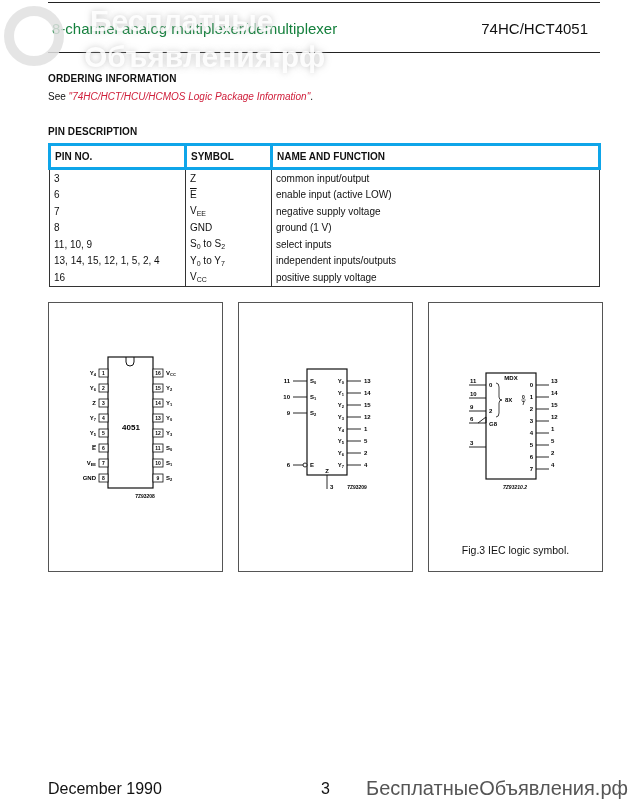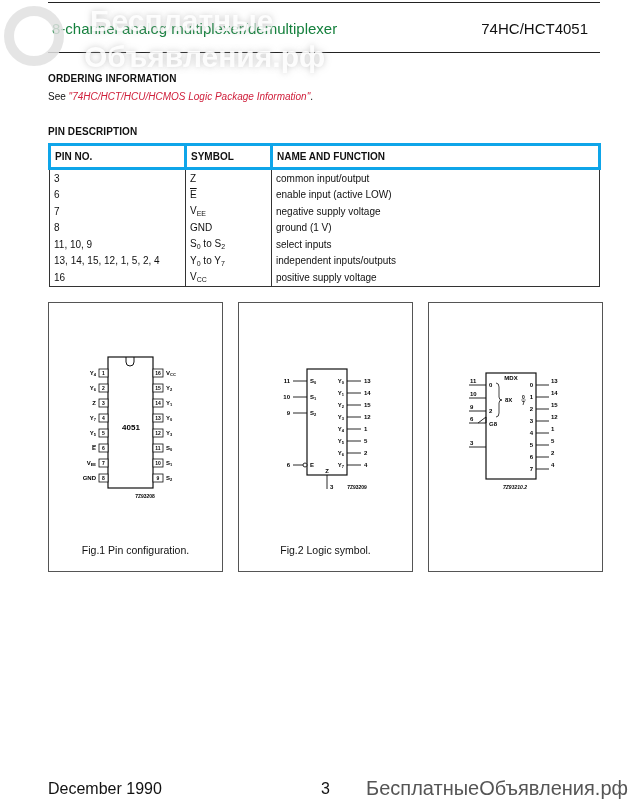--- a/index.html
+++ b/index.html
@@ -146,21 +146,20 @@
         <text x="109" y="147" text-anchor="middle" font-size="5">11</text>
         <text x="117" y="147">S<tspan font-size="4" dy="1">0</tspan></text>
       <rect x="104" y="156" width="10" height="8" fill="#fff" stroke="#111" stroke-width="0.8"></rect>
         <text x="109" y="162" text-anchor="middle" font-size="5">10</text>
         <text x="117" y="162">S<tspan font-size="4" dy="1">1</tspan></text>
       <rect x="104" y="171" width="10" height="8" fill="#fff" stroke="#111" stroke-width="0.8"></rect>
         <text x="109" y="177" text-anchor="middle" font-size="5">9</text>
         <text x="117" y="177">S<tspan font-size="4" dy="1">2</tspan></text>
     </g>
   </svg>
-  <div class="cap">Fig.1  Pin configuration.</div>
 </div>
 
 <div class="fig" style="left:238px;">
   <svg width="173" height="240" font-family="Liberation Sans, sans-serif" font-size="6" font-weight="bold">
     <rect x="68" y="66" width="40" height="106" fill="#fff" stroke="#111" stroke-width="1.2"></rect>
     <g stroke="#111" stroke-width="0.9">
       <line x1="54" y1="78" x2="68" y2="78"></line>
         <line x1="54" y1="94" x2="68" y2="94"></line>
         <line x1="54" y1="110" x2="68" y2="110"></line>
       <line x1="54" y1="162" x2="64" y2="162"></line>
@@ -200,21 +199,20 @@
         <text x="125" y="140">5</text>
       <text x="105" y="152" text-anchor="end">Y<tspan font-size="4" dy="1">6</tspan></text>
         <text x="125" y="152">2</text>
       <text x="105" y="164" text-anchor="end">Y<tspan font-size="4" dy="1">7</tspan></text>
         <text x="125" y="164">4</text>
     </g>
     <text x="88" y="170" text-anchor="middle">Z</text>
     <text x="91" y="186">3</text>
     <text x="118" y="186" font-size="5" text-anchor="middle">7Z93209</text>
   </svg>
-  <div class="cap">Fig.2  Logic symbol.</div>
 </div>
 
 <div class="fig" style="left:428px;">
   <svg width="173" height="240" font-family="Liberation Sans, sans-serif" font-size="6" font-weight="bold">
     <rect x="57" y="70" width="50" height="106" fill="#fff" stroke="#111" stroke-width="1.2"></rect>
     <text x="82" y="77" text-anchor="middle">MDX</text>
     <g stroke="#111" stroke-width="0.9">
       <line x1="40" y1="82" x2="57" y2="82"></line>
         <line x1="40" y1="95" x2="57" y2="95"></line>
         <line x1="40" y1="108" x2="57" y2="108"></line>
@@ -258,20 +256,21 @@
         <text x="122" y="128">1</text>
       <text x="104" y="144" text-anchor="end">5</text>
         <text x="122" y="140">5</text>
       <text x="104" y="156" text-anchor="end">6</text>
         <text x="122" y="152">2</text>
       <text x="104" y="168" text-anchor="end">7</text>
         <text x="122" y="164">4</text>
     </g>
     <text x="86" y="186" font-size="5" font-style="italic" text-anchor="middle">7Z93210.2</text>
   </svg>
+  <div class="cap">Fig.3  IEC logic symbol.</div>
 </div>
 
 <div class="footer" style="left:48px;">December 1990</div>
 <div class="footer" style="left:321px;">3</div>
 <div class="footer-brand">БесплатныеОбъявления.рф</div>
 
 <div class="wm-logo"></div>
 <div class="wm" style="left:90px;top:4px;font-size:30px;">Бесплатные</div>
 <div class="wm" style="left:84px;top:40px;font-size:30px;">Объявления.рф</div>
 

